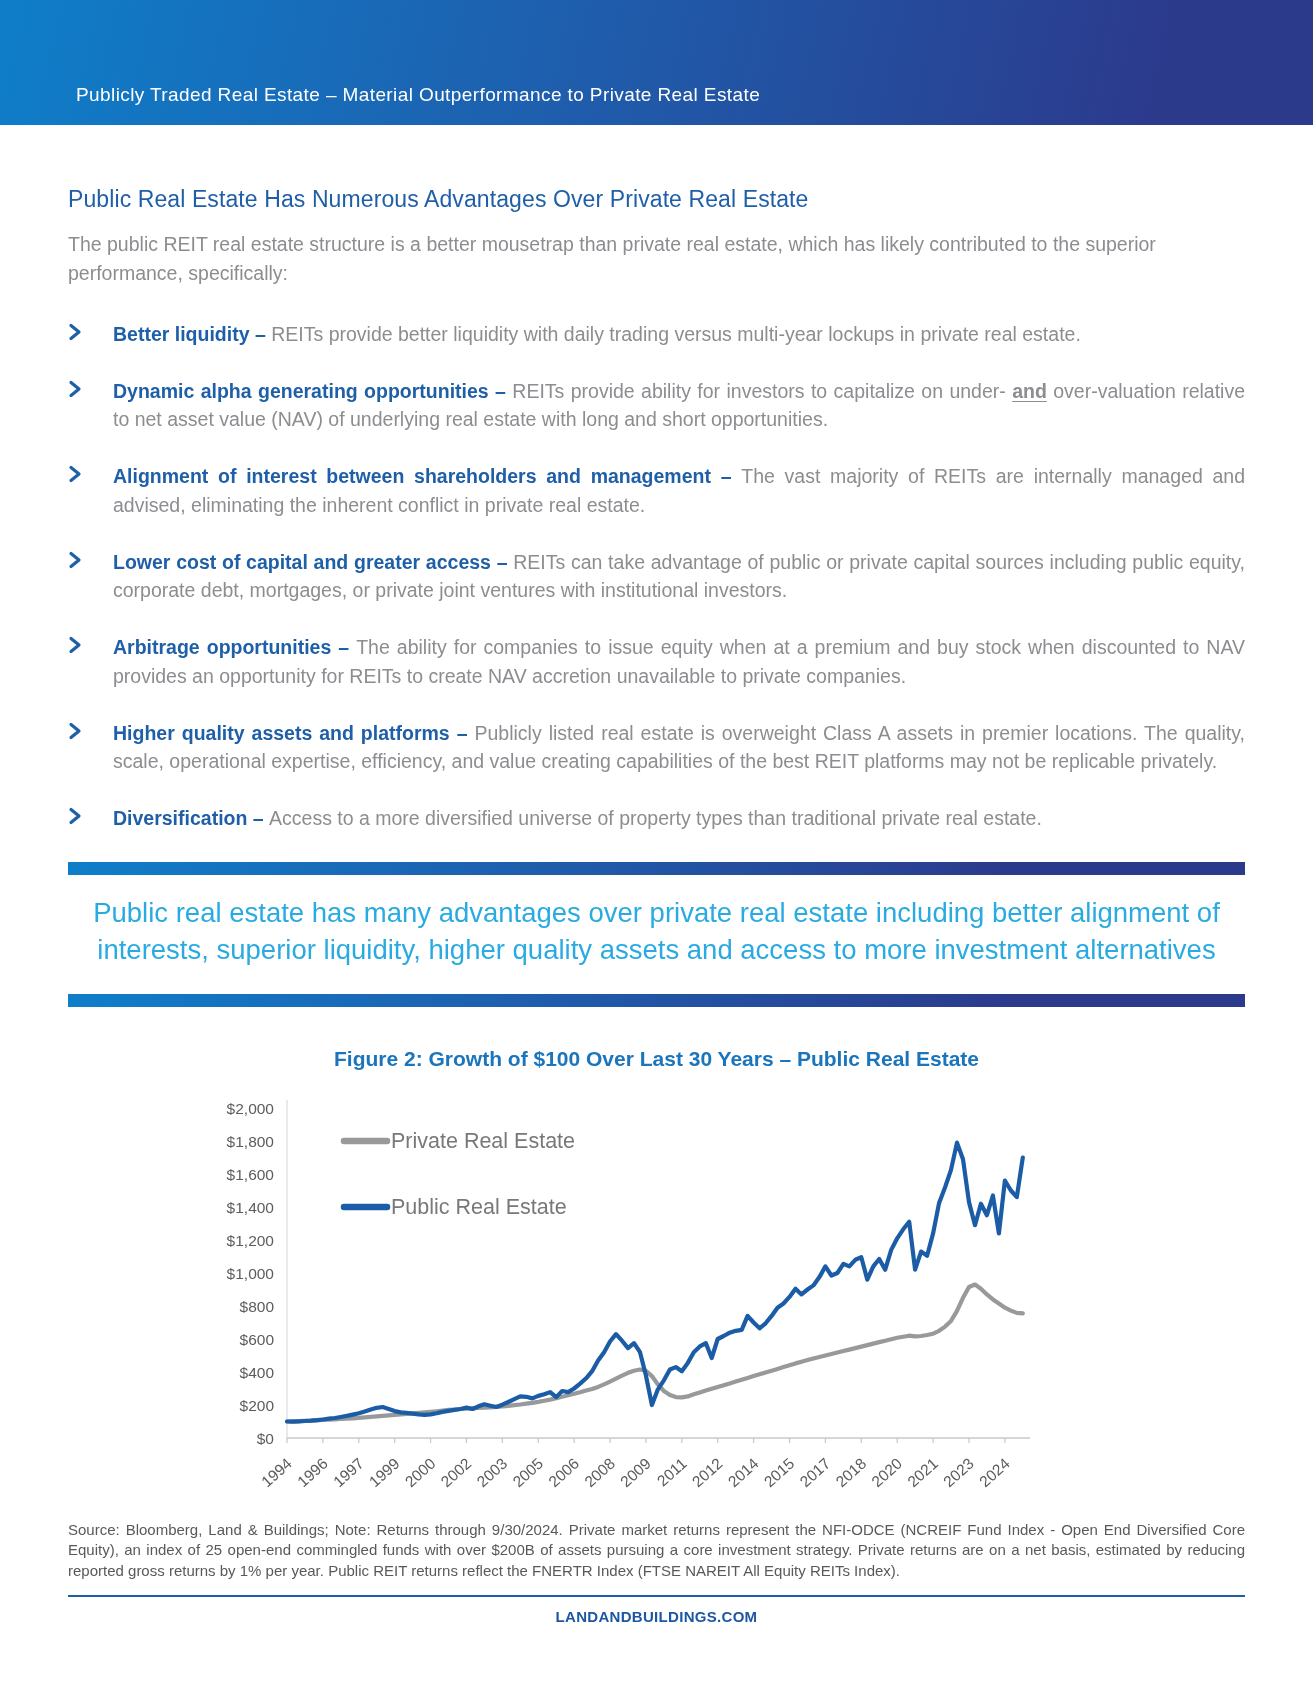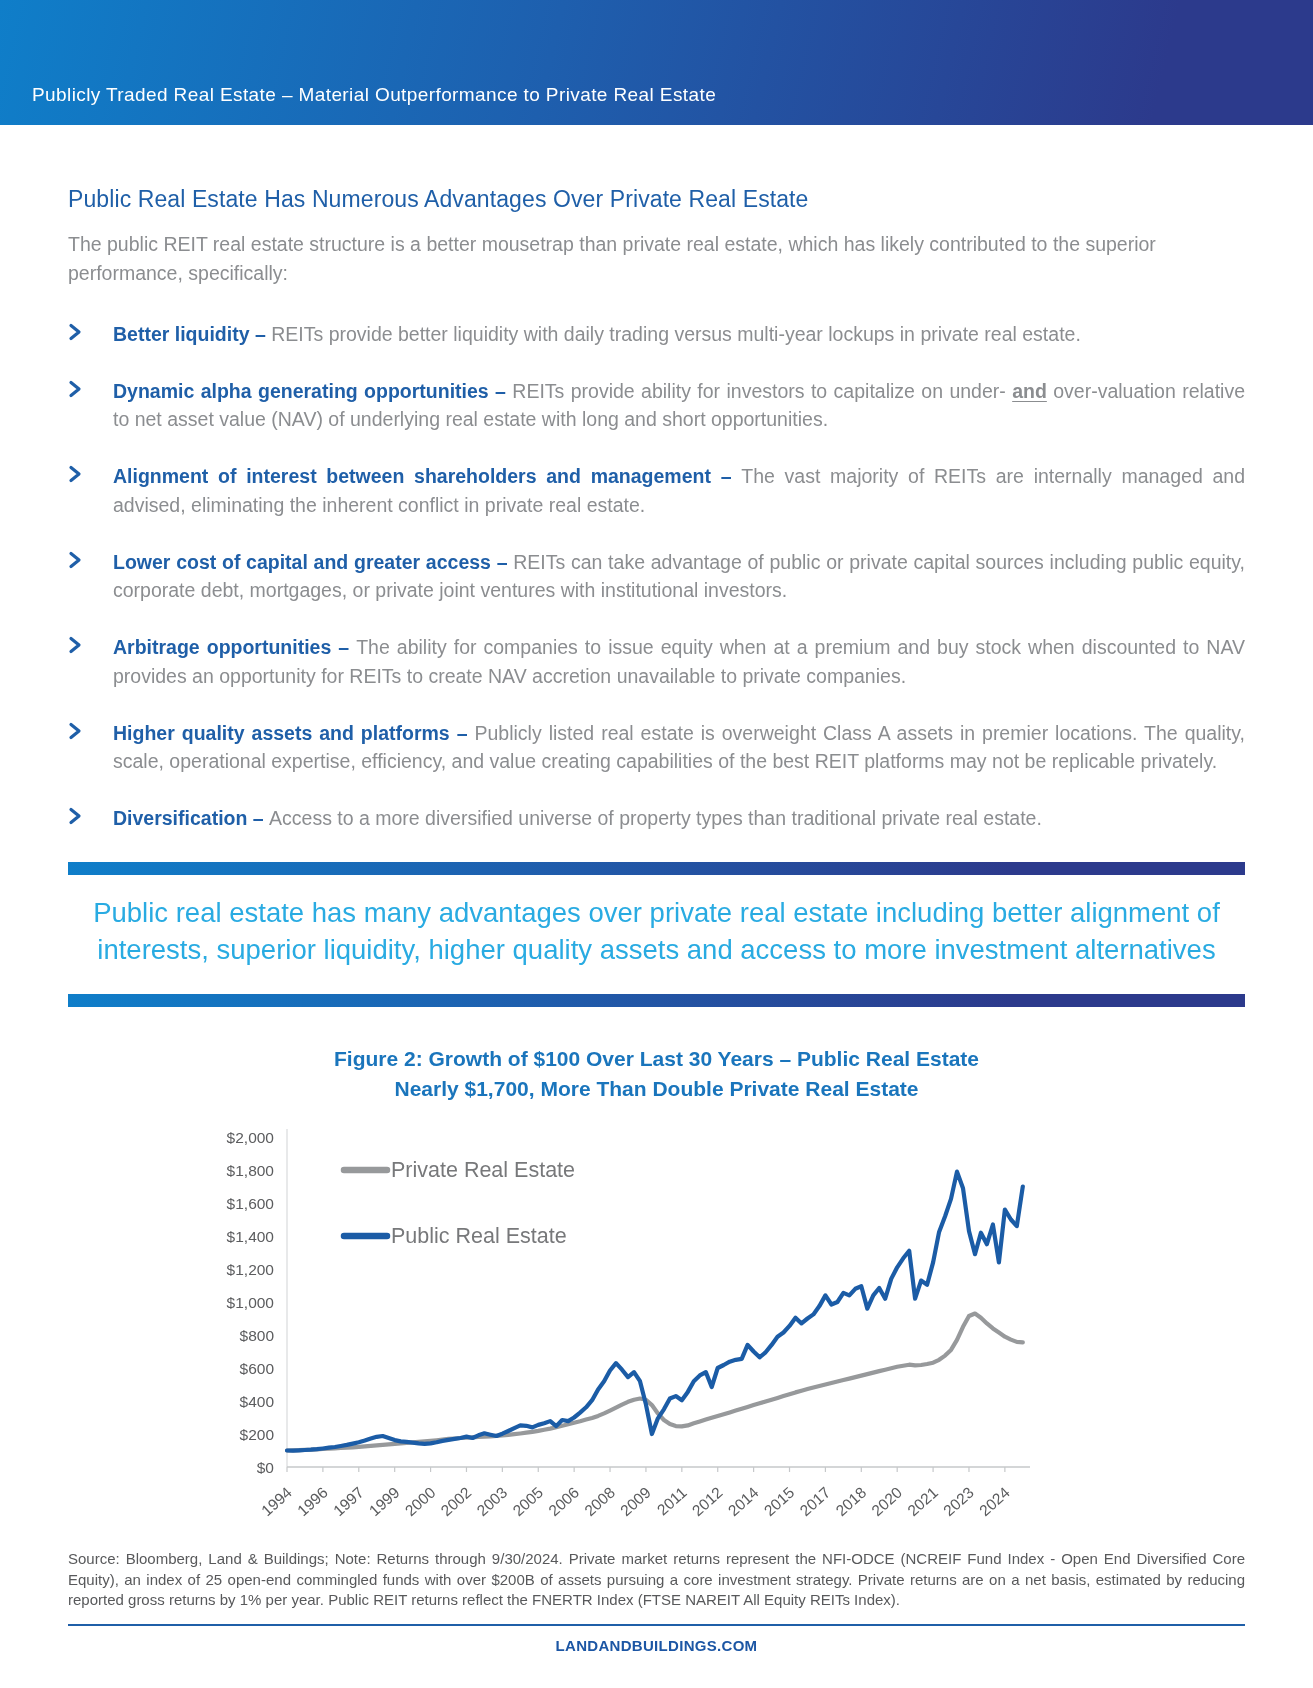--- a/index.html
+++ b/index.html
@@ -18,21 +18,21 @@
   *{box-sizing:border-box;margin:0;padding:0;}
   body{background:#e8e8e8;font-family:"Liberation Sans","DejaVu Sans",sans-serif;}
   .page{
     width:1313px;height:1688px;background:#ffffff;margin:0 auto;
     overflow:hidden;position:relative;
   }
   .banner{
     height:125px;
     background:linear-gradient(103deg,var(--banner-grad-start) 0%,var(--banner-grad-mid) 42%,var(--banner-grad-end) 88%);
     display:flex;align-items:flex-end;
-    padding:0 68px 19px 32px;
+    padding:0 68px 19px 76px;
   }
   .banner-title{
     color:#ffffff;font-size:19px;font-weight:400;letter-spacing:.4px;
   }
   .content{padding:0 68px;}
   .section-heading{
     margin-top:61px;color:var(--heading-blue);
     font-size:23px;font-weight:400;letter-spacing:.1px;
   }
   .intro{
@@ -133,21 +133,20 @@
       </ul>
 
     <div class="callout-band">
       <div class="gradbar"></div>
       <div class="callout-text">Public real estate has many advantages over private real estate including better alignment of interests, superior liquidity, higher quality assets and access to more investment alternatives</div>
       <div class="gradbar"></div>
     </div>
 
     <div class="fig-title">
       <div>Figure 2: Growth of $100 Over Last 30 Years – Public Real Estate</div>
-      <div>Nearly $1,700, More Than Double Private Real Estate</div>
     </div>
 
     <div class="chart-wrap"><svg width="930" height="428" viewBox="0 0 930 428">
           <line x1="95" y1="14" x2="95" y2="352" stroke="#d9dadc" stroke-width="1.2"></line>
           <line x1="95" y1="352" x2="838" y2="352" stroke="#c6c8ca" stroke-width="1.5"></line>
           <text x="82" y="27.5" text-anchor="end" font-size="15.5" fill="#5b5c5e">$2,000</text>
           <text x="82" y="60.5" text-anchor="end" font-size="15.5" fill="#5b5c5e">$1,800</text>
           <text x="82" y="93.5" text-anchor="end" font-size="15.5" fill="#5b5c5e">$1,600</text>
           <text x="82" y="126.50000000000003" text-anchor="end" font-size="15.5" fill="#5b5c5e">$1,400</text>
           <text x="82" y="159.5" text-anchor="end" font-size="15.5" fill="#5b5c5e">$1,200</text>

